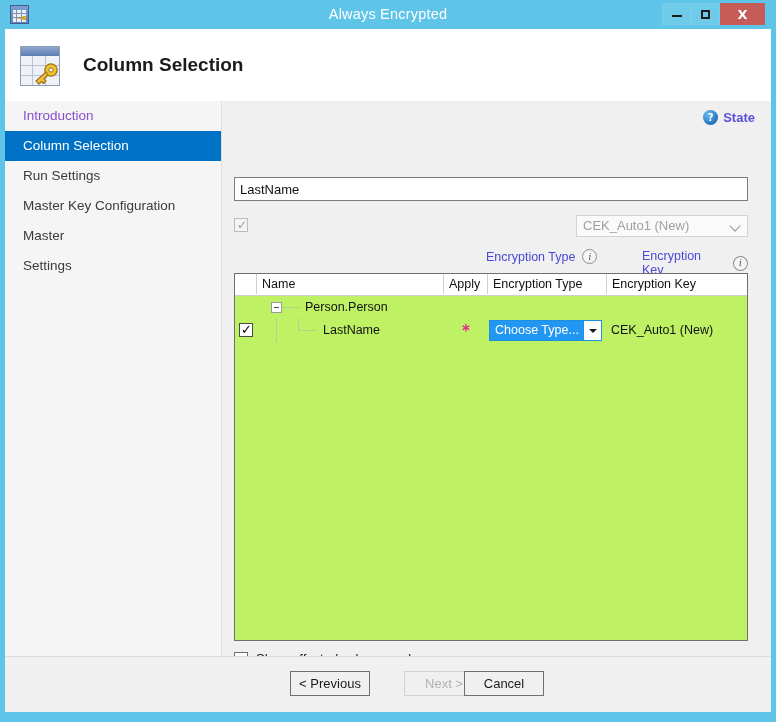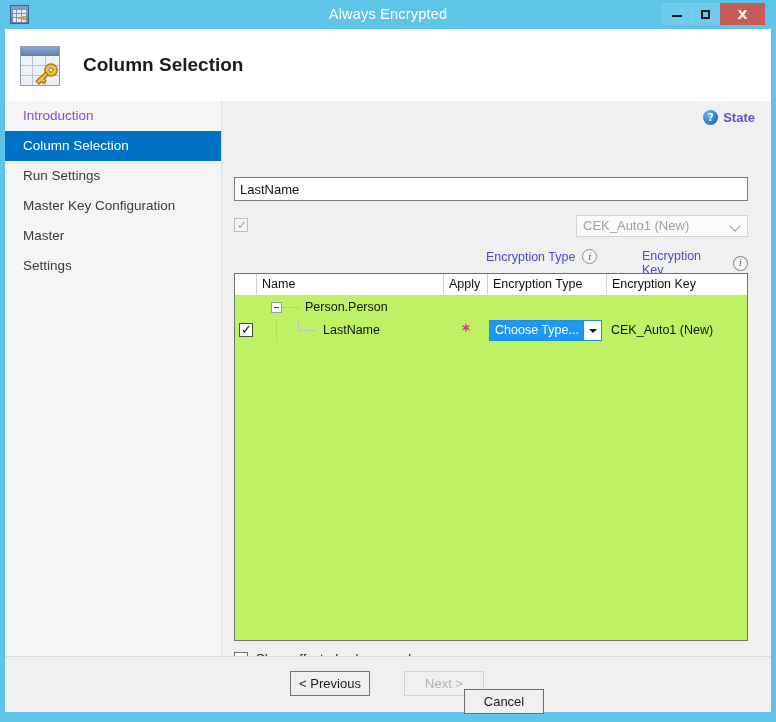--- a/index.html
+++ b/index.html
@@ -515,21 +515,21 @@
     padding: 0;
   }
   #btn-previous { left: 285px; }
   #btn-next {
     left: 372px;
     border-color: #d2d2d2;
     color: #b1b1b1;
     cursor: default;
     margin-left: 27px;
   }
-  #btn-cancel { left: 459px; margin-top: 18px; }
+  #btn-cancel { left: 459px; }
 
   
   #frame-left  { position:absolute; left:0; top:29px; width:5px; height:693px; background:#5ec5e8; }
   #frame-right { position:absolute; right:0; top:29px; width:5px; height:693px; background:#5ec5e8; }
   #frame-bottom{ position:absolute; left:0; bottom:0; width:776px; height:10px; background:#5ec5e8; }
 </style>
 </head>
 <body>
 
 <div id="window">

